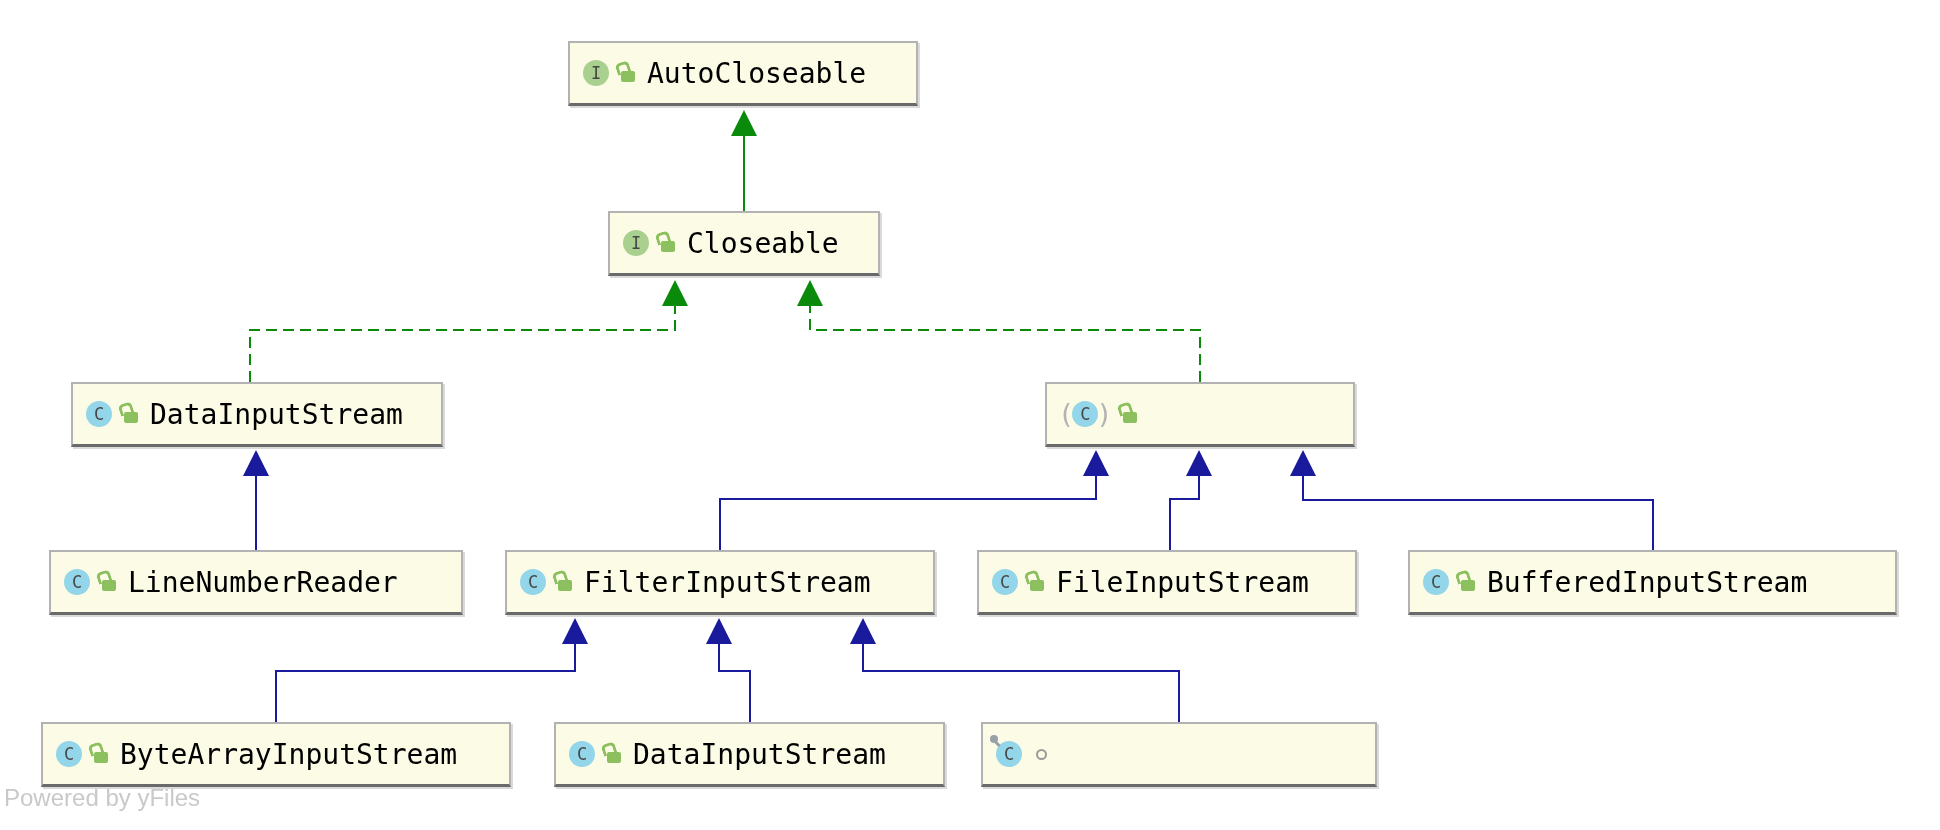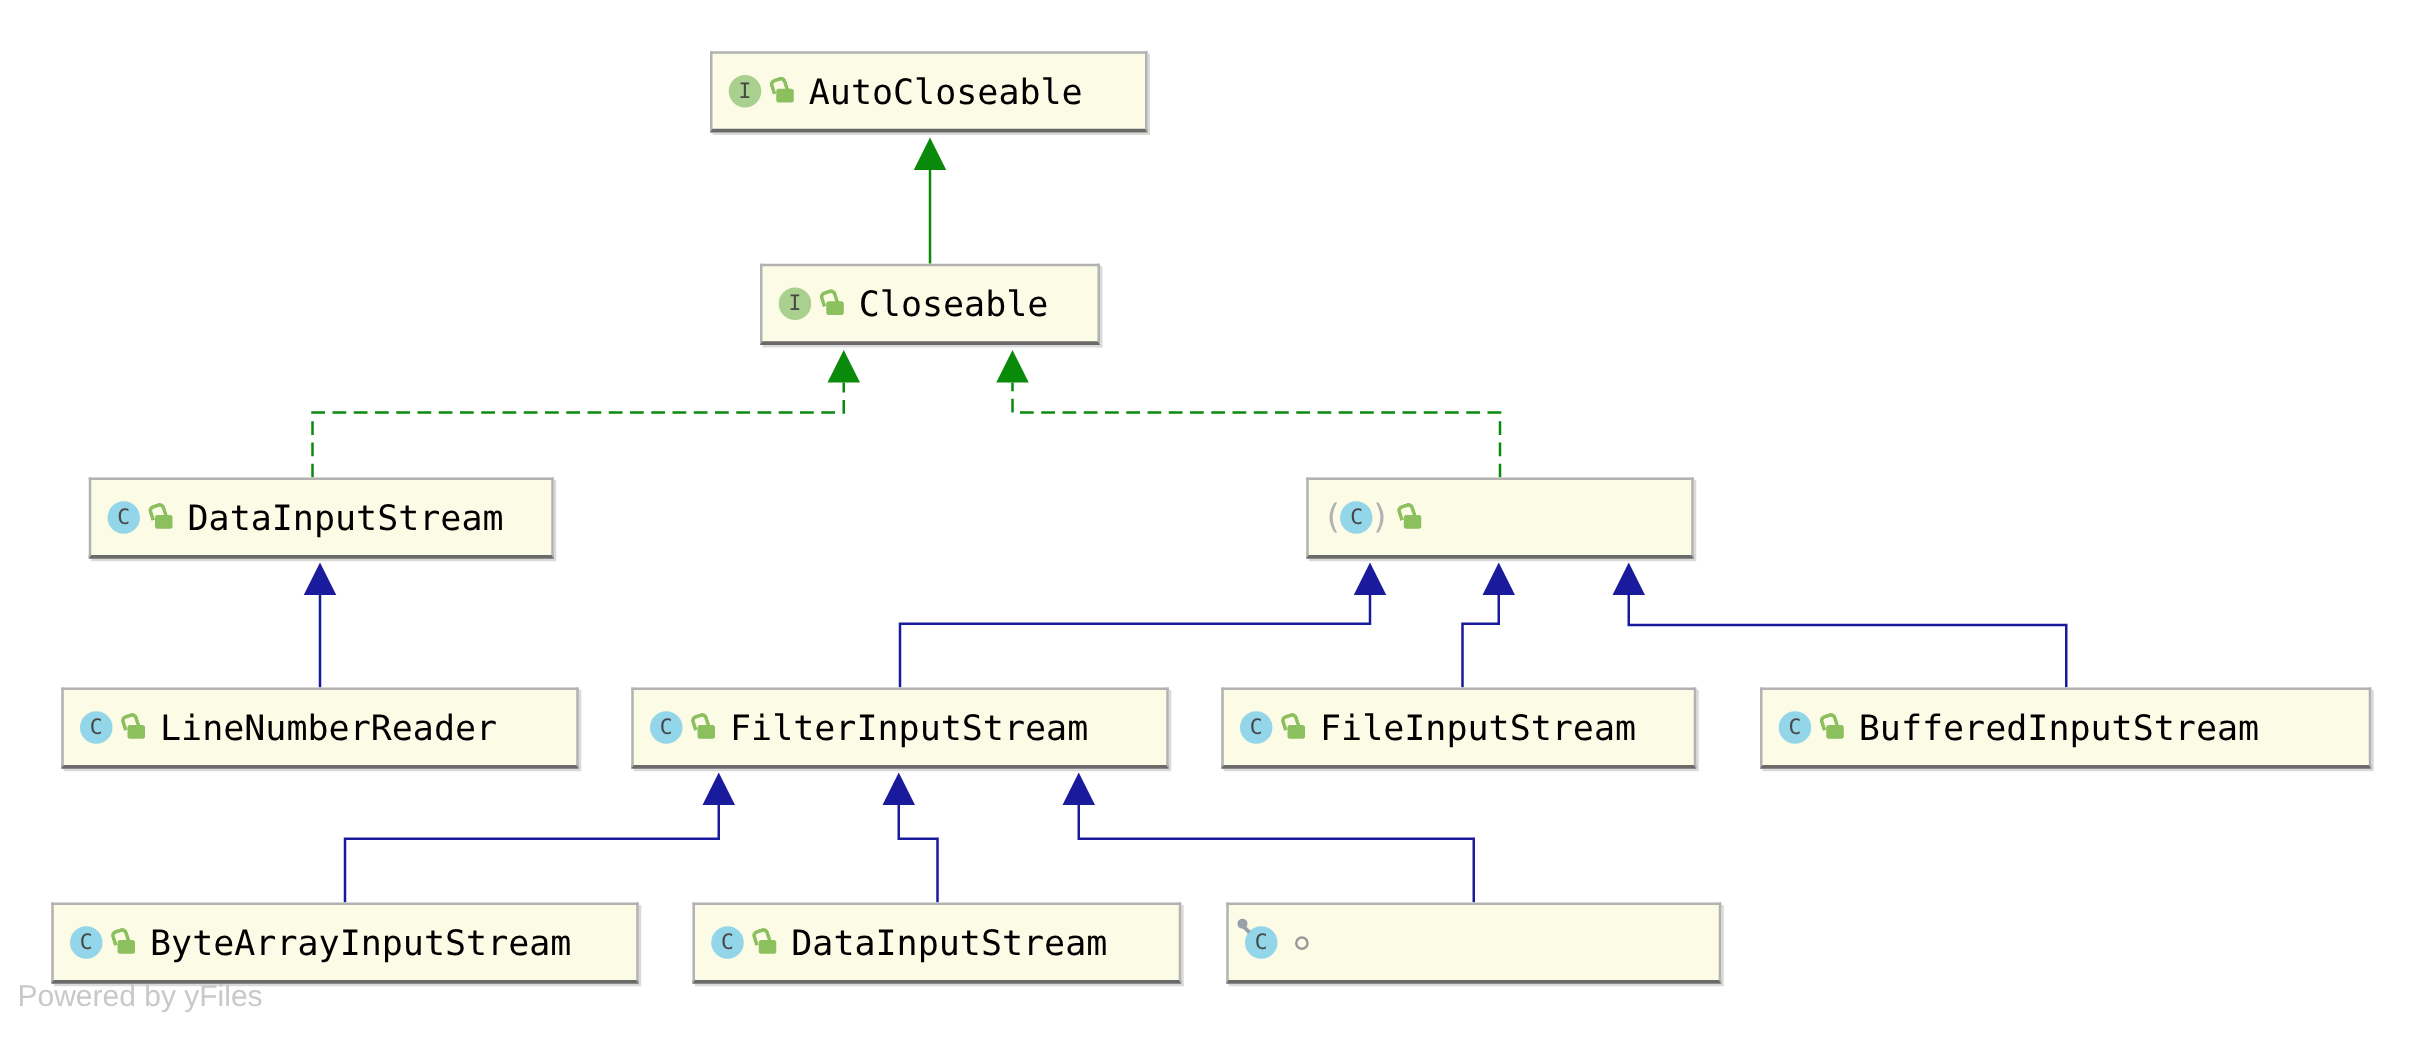--- a/index.html
+++ b/index.html
@@ -18,21 +18,21 @@
   .paren{color:#b3b3b3;font-size:27px;line-height:26px;margin:0 -2px;}
   .pin{position:absolute;top:-6px;left:-6px;width:12px;height:12px;z-index:2;}
   .pin::before{content:"";position:absolute;top:0;left:0;width:8px;height:8px;border-radius:50%;background:#98a0a8;}
   .pin::after{content:"";position:absolute;top:6px;left:6px;width:2.5px;height:6px;background:#98a0a8;transform:rotate(-45deg);}
   .vis{position:relative;width:18px;height:24px;flex:0 0 auto;}
   .vis.lock::after{content:"";position:absolute;bottom:3px;left:2px;width:14px;height:11px;background:#8cc05f;border-radius:2px;}
   .vis.lock::before{content:"";position:absolute;top:1px;left:-3px;width:8px;height:9px;
         border:3px solid #8cc05f;border-bottom:none;border-radius:5px 5px 0 0;transform:rotate(-18deg);}
   .vis.pkg::after{content:"";position:absolute;top:7px;left:4px;width:7px;height:7px;
         border:2.5px solid #9a9a9a;border-radius:50%;background:transparent;}
-  #powered{position:absolute;left:14px;top:784px;font-family:"Liberation Sans",sans-serif;
+  #powered{position:absolute;left:4px;top:784px;font-family:"Liberation Sans",sans-serif;
         font-size:24px;color:#c9c9c9;}
 </style>
 </head>
 <body>
 
 <div id="canvas">
   <svg id="edges" viewBox="0 0 1940 830" xmlns="http://www.w3.org/2000/svg">
       <polyline points="744,211 744,136" fill="none" stroke="#0a8a0a" stroke-width="2"></polyline>
       <polygon points="744,110 731,136 757,136" fill="#0a8a0a"></polygon>
       <polyline points="250,382 250,330 675,330 675,306" fill="none" stroke="#0a8a0a" stroke-width="2" stroke-dasharray="11 6"></polyline>

